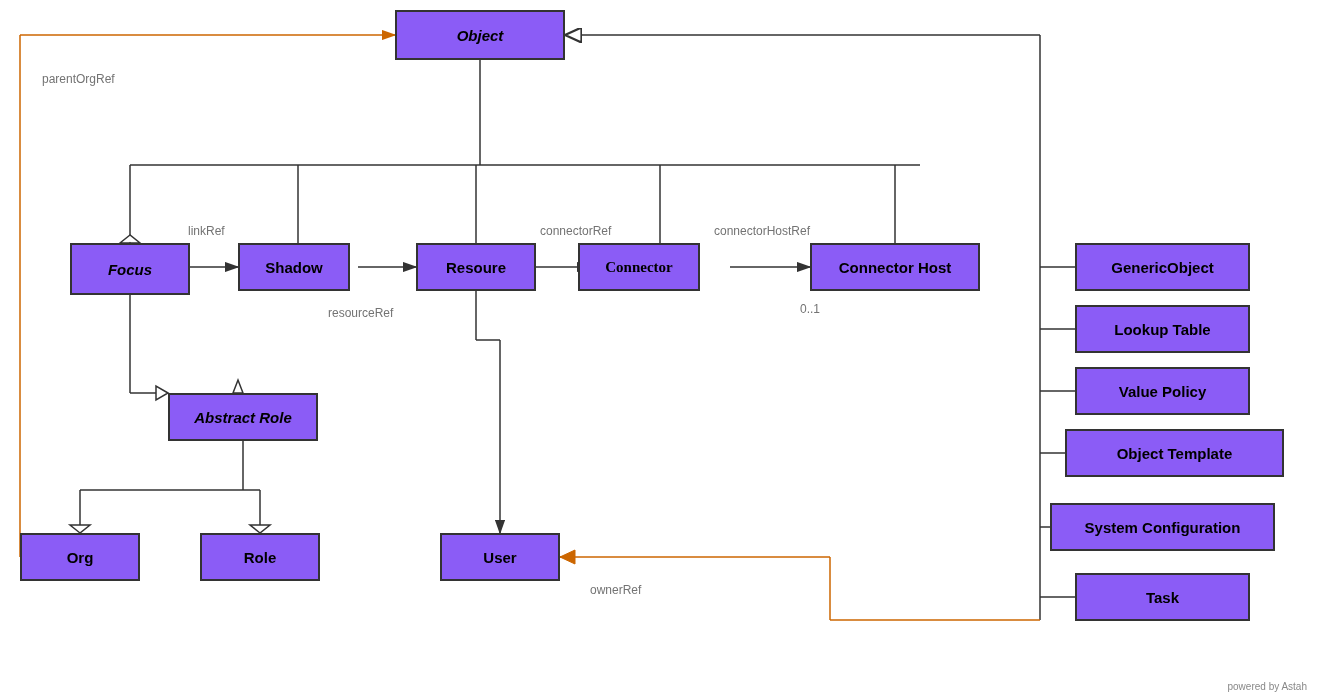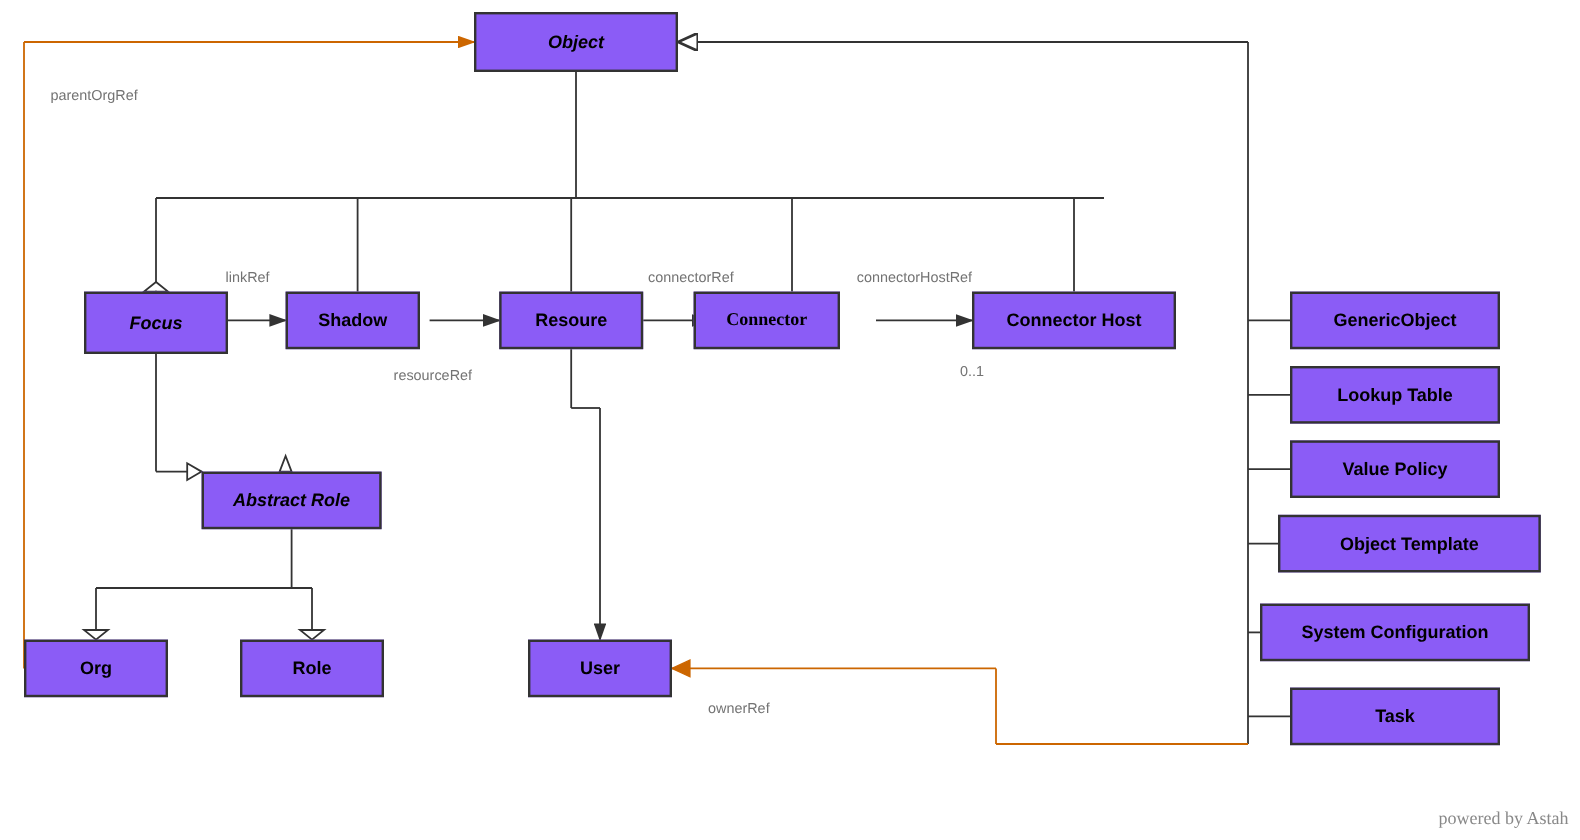--- a/index.html
+++ b/index.html
@@ -41,23 +41,22 @@
     .label-text {
       position: absolute;
       font-size: 12px;
       color: #737373;
       background: transparent;
     }
     .powered {
       position: absolute;
       bottom: 8px;
       right: 10px;
-      font-size: 15px;
+      font-size: 10px;
       color: #888;
-      font-family: Liberation Serif, serif;
     }
   </style>
 </head>
 <body>
 
 <div id="diagram-canvas">
 
   <svg id="lines">
 
     <line x1="480" y1="60" x2="480" y2="165" stroke="#333" stroke-width="1.5"></line>

